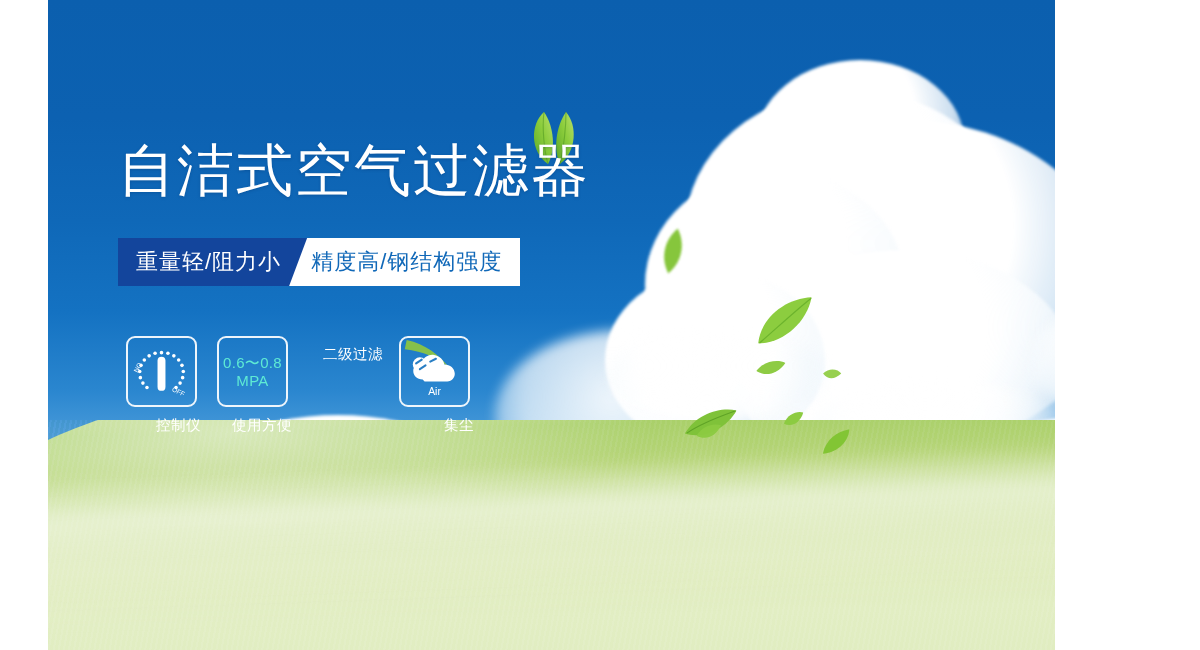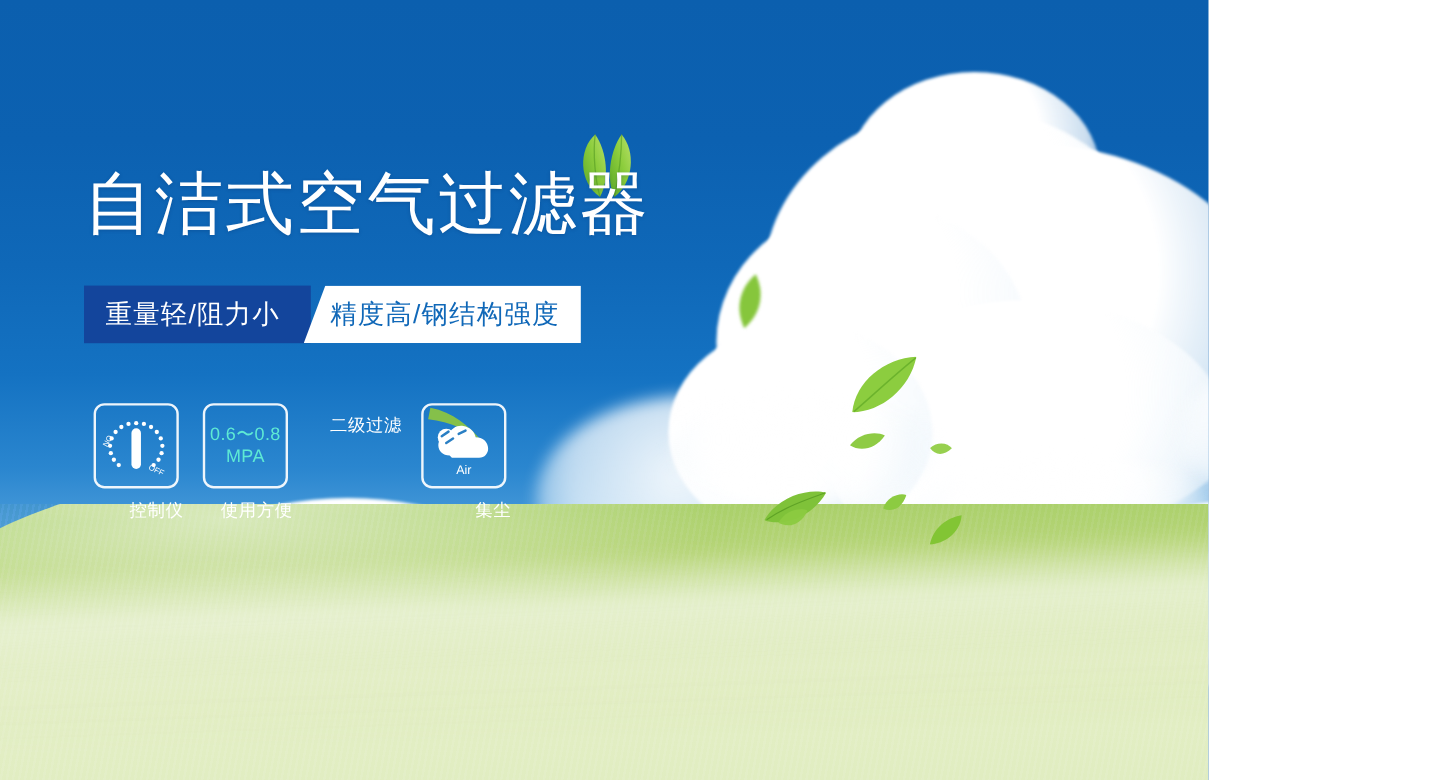--- a/index.html
+++ b/index.html
@@ -10,20 +10,21 @@
   body {
     font-family: "Liberation Sans", "DejaVu Sans", sans-serif;
   }
 
   #banner {
     position: relative;
     width: 1007px;
     height: 650px;
     overflow: hidden;
     background: #0b5fae;
+    margin-left: 48px;
   }
 
   
   .sky {
     position: absolute;
     inset: 0;
     background: linear-gradient(to bottom,
         #0b5fae 0%,
         #0c61b1 18%,
         #0f68b8 34%,
@@ -155,21 +156,20 @@
   .sprout { position: absolute; left: 472px; top: 108px; width: 70px; height: 60px; }
 
   
   .subbar {
     position: absolute;
     left: 70px;
     top: 238px;
     height: 48px;
     display: flex;
     align-items: stretch;
-    gap: 12px;
   }
   .sub-left {
     background: #13459c;
     color: #ffffff;
     font-size: 22px;
     display: flex;
     align-items: center;
     padding: 0 26px 0 18px;
     letter-spacing: 1px;
   }

